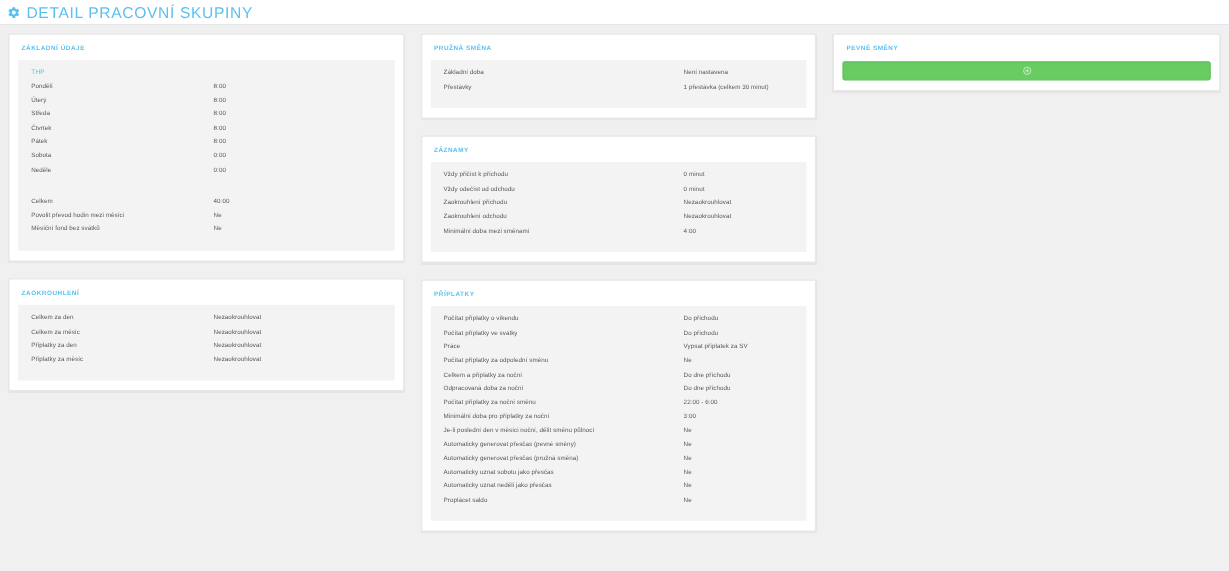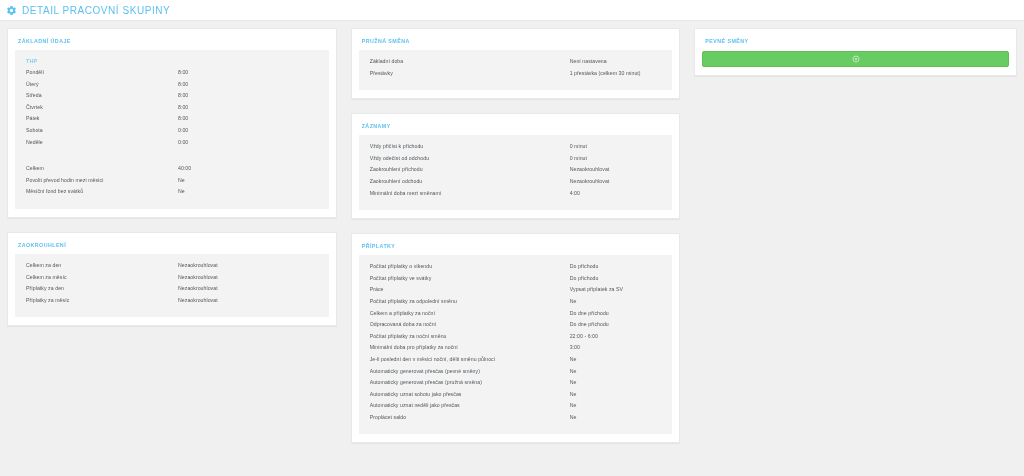--- a/index.html
+++ b/index.html
@@ -29,21 +29,21 @@
     gap: 5px;
   }
   .gear-icon {
     width: 11px;
     height: 11px;
     flex: 0 0 auto;
     display: block;
   }
   .topbar-title {
     color: #5bc0f0;
-    font-size: 10px;
+    font-size: 13px;
     letter-spacing: 0.55px;
     font-weight: 400;
     white-space: nowrap;
   }
 
   
   .page {
     padding: 7px 7px 0 7px;
     display: flex;
     gap: 14px;

